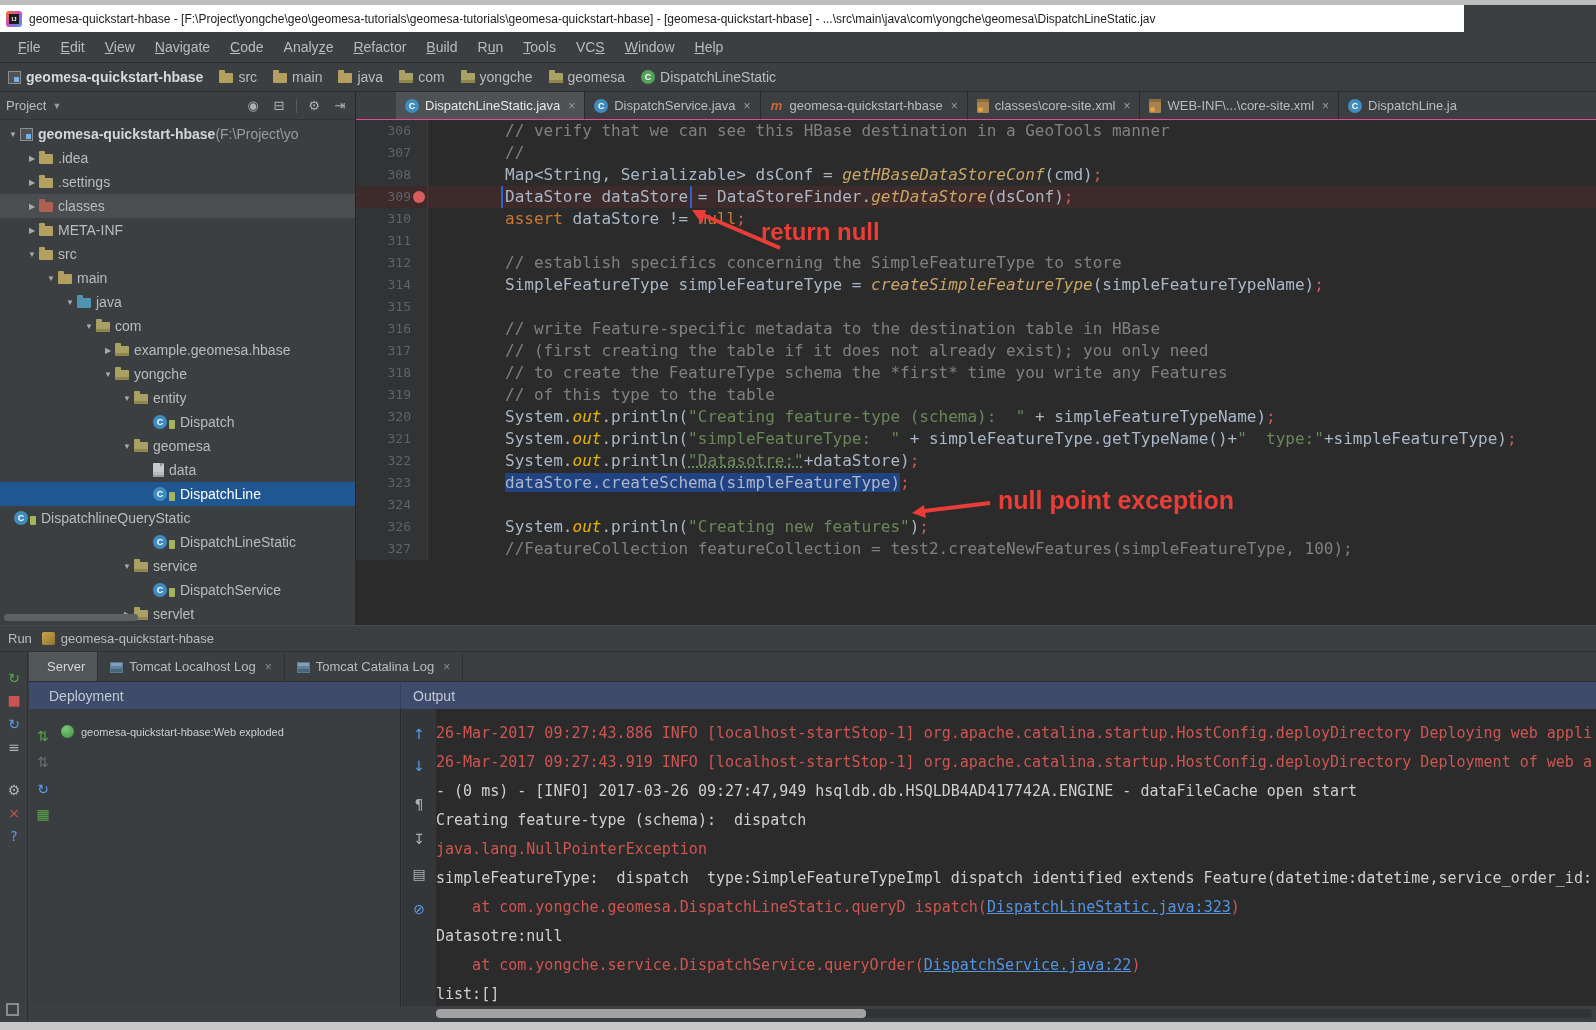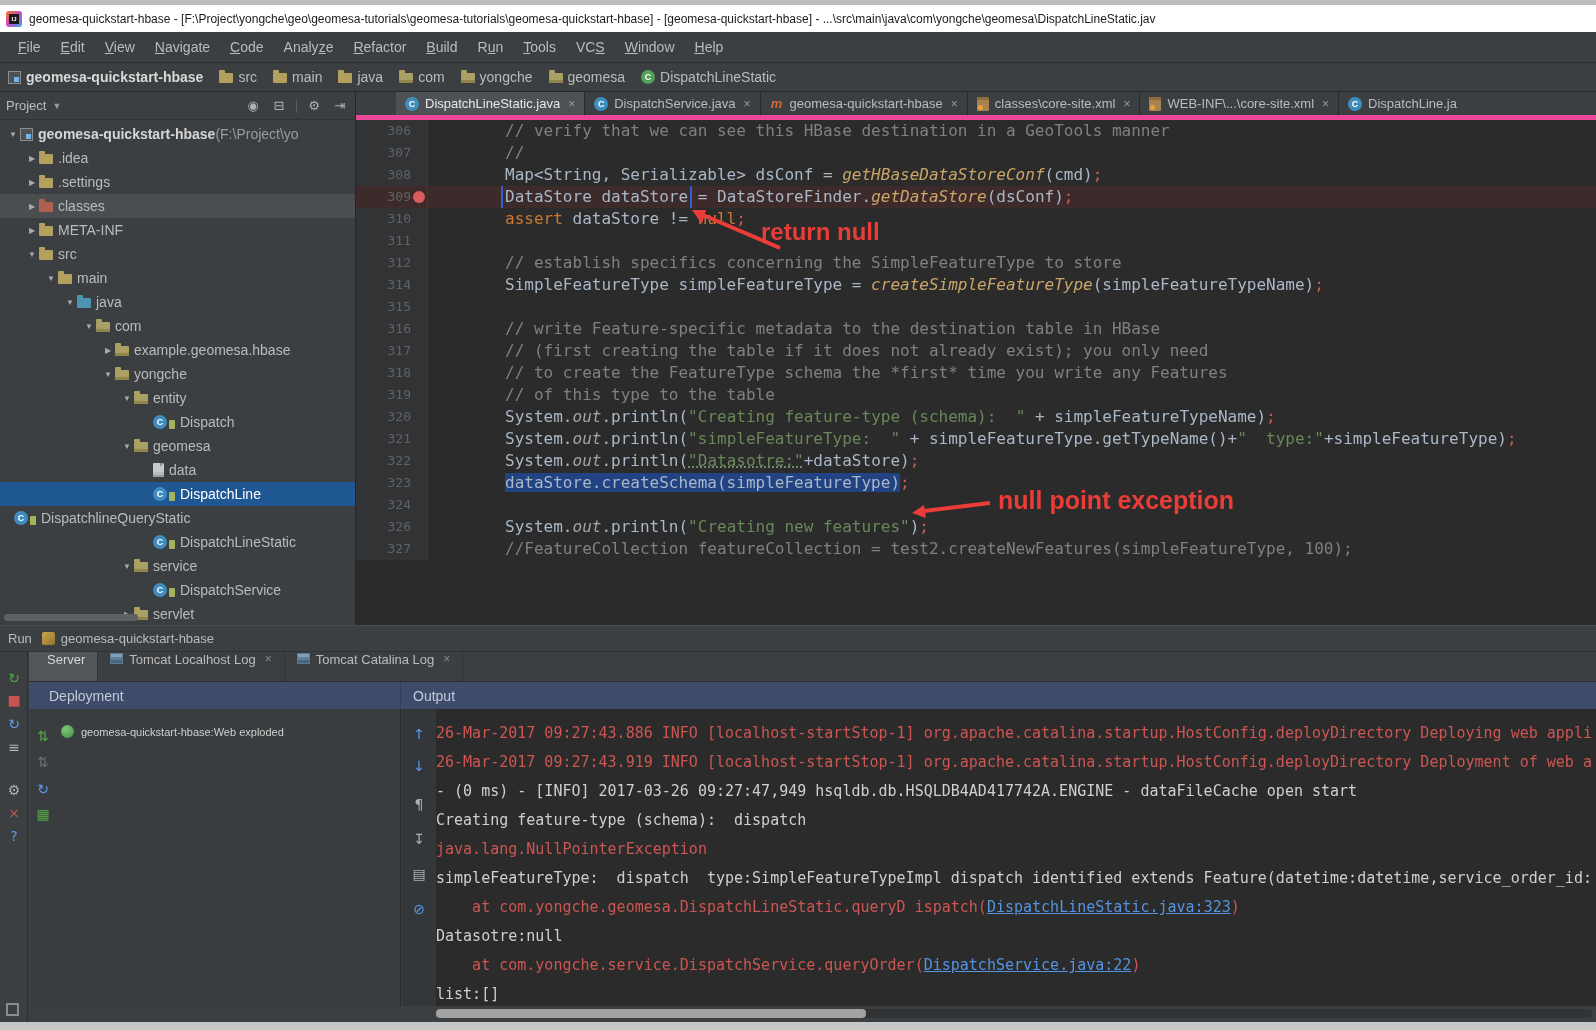--- a/index.html
+++ b/index.html
@@ -1,21 +1,21 @@
 <!DOCTYPE html>
 <html><head>
 <meta charset="utf-8">
 <style>
   * { margin:0; padding:0; box-sizing:border-box; }
   body { background:#1e1e1e; font-family:"Liberation Sans", sans-serif; }
   #app { position:relative; width:1596px; height:1030px; overflow:hidden; background:#3C3F41; }
 
   
   #top-strip { position:absolute; left:0; top:0; width:1596px; height:5px; background:#BDBDBD; }
-  #titlebar { position:absolute; left:0; top:5px; width:1596px; height:27px; background:#FFFFFF; display:flex; align-items:center; padding-left:6px; }
+  #titlebar { position:absolute; left:0; top:5px; width:1464px; height:27px; background:#FFFFFF; display:flex; align-items:center; padding-left:6px; }
   .ij-logo { width:16px; height:16px; border-radius:3px; background:linear-gradient(135deg,#F97A12 0%,#C84BD2 50%,#30AAE2 100%); display:flex; align-items:center; justify-content:center; margin-right:7px; }
   .ij-logo-inner { width:10px; height:10px; background:#1b1b1b; color:#fff; font-size:6px; font-weight:bold; display:flex; align-items:center; justify-content:center; }
   #window-title { font-size:12px; color:#1b1b1b; white-space:nowrap; overflow:hidden; }
 
   
   #menubar { position:absolute; left:0; top:32px; width:1596px; height:31px; background:#3C3F41; display:flex; align-items:center; padding-left:8px; border-bottom:1px solid #2d2d2d; }
   .menu-item { color:#BBBBBB; font-size:14px; padding:3px 10px; white-space:nowrap; cursor:default; }
   .menu-item u { text-decoration:underline; }
 
   
@@ -62,56 +62,56 @@
   .tree-row .arrow { width:14px; flex:none; font-size:8px; color:#A7ABAD; text-align:center; }
   .tree-row .lab { margin-left:5px; }
   .tree-row .extra { color:#9B9B9B; }
   .tree-row.bold .lab { font-weight:bold; color:#D6D6D6; }
   .tree-row.selected { background:#1F5793; color:#FFFFFF; }
   .tree-row.hover { background:#4B4E50; }
   .tree-hscroll { position:absolute; left:4px; top:522px; width:134px; height:7px; border-radius:3px; background:#5E6163; }
 
   
   #editor { position:relative; flex:1; background:#2B2B2B; overflow:hidden; }
-  .tab-bar { height:28px; background:#3C3F41; display:flex; border-bottom:5px solid #ec4899; overflow:hidden;padding-left:40px; }
+  .tab-bar { height:28px; background:#3C3F41; display:flex; border-bottom:1px solid #ec4899; overflow:hidden;padding-left:40px; }
   .etab { display:flex; align-items:center; padding:0 9px; border-right:1px solid #2a2a2a; color:#BBBBBB; font-size:13px; white-space:nowrap; cursor:default; }
   .etab .lab { margin-left:6px; }
   .etab.active { background:#4E5254; color:#E8E8E8; }
   .etab .x { margin-left:8px; color:#9a9a9a; font-size:12px; }
   .etab.cut { max-width:122px; overflow:hidden; border-right:none; }
 
   .code-wrap { position:relative; height:505px; overflow:hidden; font-family:"DejaVu Sans Mono", monospace; }
   .cl { height:22px; display:flex; white-space:pre; }
   .gut { width:72px; flex:none; background:#313335; border-right:1px solid #3A3C3E; color:#606366; font-size:13px; line-height:22px; text-align:right; padding-right:16px; position:relative; }
   .bp-dot { position:absolute; right:2px; top:5px; width:12px; height:12px; border-radius:50%; background:#DB5C5C; }
   .ctext { flex:1; font-size:16px; line-height:22px; color:#A9B7C6; overflow:hidden; }
   .cl.bp { background:#3D2B2B; }
   .cl.bp .gut { background:#3D2B2B; }
   .cc { color:#808080; } .ck { color:#CC7832; } .cs { color:#6A8759; }
   .csu { color:#6A8759; text-decoration:underline dotted #7AA37A; }
-  .cm { color:#C9A567; font-style:italic; } .cf { color:#a3a3a3; font-style:italic; }
+  .cm { color:#C9A567; font-style:italic; } .cf { color:#eab308; font-style:italic; }
   .cr { color:#CF5B56; } .cd { color:#A9B7C6; }
   .cbox { outline:2px solid #2F5FD0; outline-offset:2px; }
   .csel { background:#214283; }
 
   .ann-svg { position:absolute; left:0; top:0; pointer-events:none; }
   .ann-text { position:absolute; color:#EA3D37; font-weight:bold; font-family:"Liberation Sans",sans-serif; white-space:nowrap; pointer-events:none; }
   #ann1 { left:405px; top:98px; font-size:24px; }
   #ann2 { left:642px; top:366px; font-size:25px; }
 
   
   #run-panel { position:absolute; left:0; top:625px; width:1596px; height:405px; background:#3C3F41; border-top:1px solid #4a4a4a; }
   .run-title-row { height:26px; display:flex; align-items:center; padding-left:8px; color:#BBBBBB; font-size:13px; border-bottom:1px solid #323232; }
   .run-title-row .ic-runconfig { margin:0 6px 0 10px; }
   .run-body { position:absolute; left:0; top:26px; right:0; bottom:0; }
   .left-strip { position:absolute; left:0; top:0; bottom:0; width:28px; border-right:1px solid #2e2e2e; }
   .gicon { display:block; width:18px; text-align:center; font-size:14px; line-height:18px; cursor:default; font-family:"DejaVu Sans", sans-serif; }
   .left-strip .gicon { position:absolute; left:5px; }
   .server-tabs { position:absolute; left:29px; top:0; right:0; height:30px; display:flex; border-bottom:1px solid #2e2e2e; }
-  .stab { display:flex; padding:0 12px; color:#BBBBBB; font-size:13px; border-right:1px solid #333; white-space:nowrap; }
+  .stab { display:flex; align-items:center; padding:0 12px; color:#BBBBBB; font-size:13px; border-right:1px solid #333; white-space:nowrap; }
   .stab.active { background:#515658; color:#D5D5D5; }
   .stab .lab { margin-left:6px; }
   .stab .x { margin-left:9px; color:#8a8a8a; font-size:12px; }
   .dep-head { position:absolute; left:29px; top:30px; width:372px; height:27px; background:#3E4B6B; color:#C3C9D4; font-size:14px; display:flex; align-items:center; padding-left:20px; border-right:1px solid #32405e; }
   .out-head { position:absolute; left:401px; top:30px; right:0; height:27px; background:#3E4B6B; color:#C3C9D4; font-size:14px; display:flex; align-items:center; padding-left:12px; }
   .dep-panel { position:absolute; left:29px; top:57px; width:372px; bottom:24px; background:#3A3D3F; border-right:1px solid #2a2a2a; overflow:hidden; }
   .dep-icons .gicon { position:absolute; left:5px; }
   .dep-item { position:absolute; left:32px; top:16px; display:flex; align-items:center; color:#CFCFCF; font-size:11px; white-space:nowrap; }
   .dep-item .lab { margin-left:7px; }
   .console { position:absolute; left:402px; top:57px; right:0; bottom:24px; background:#2B2B2B; overflow:hidden; }

